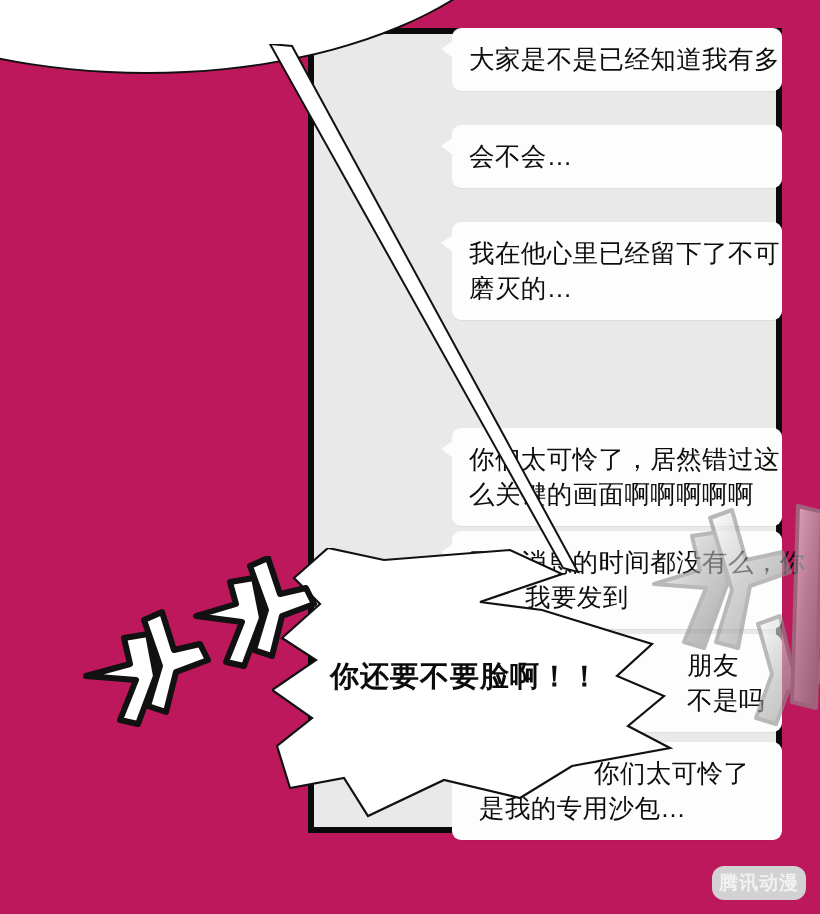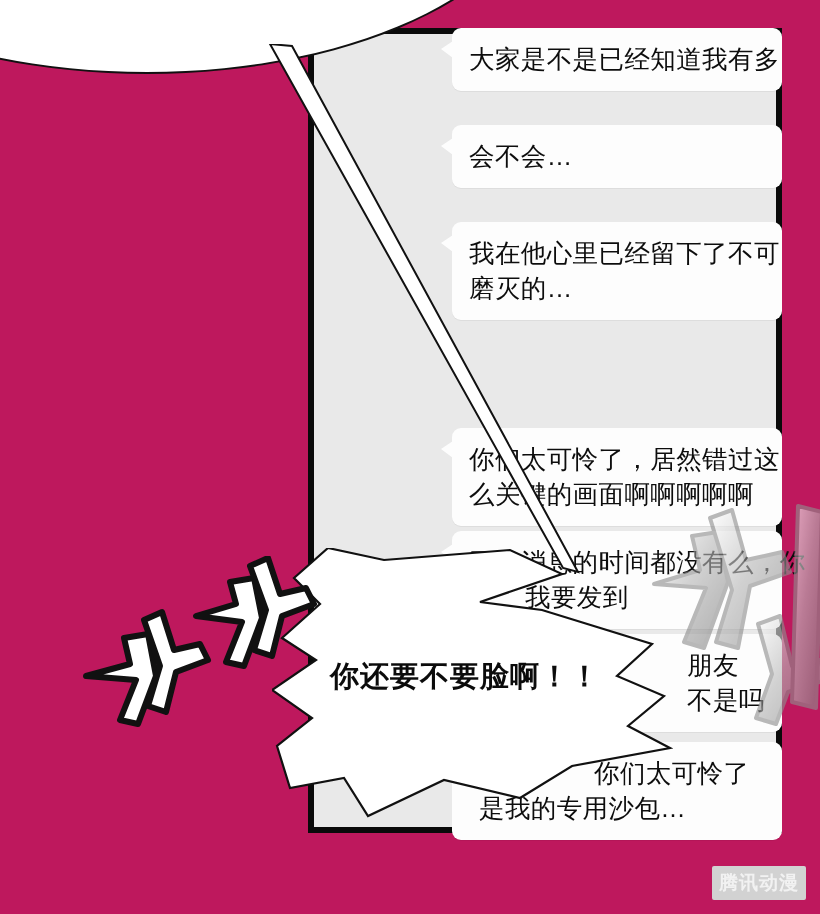--- a/index.html
+++ b/index.html
@@ -137,21 +137,21 @@
   
   .watermark {
     position: absolute;
     right: 14px;
     bottom: 14px;
     display: flex;
     align-items: center;
     gap: 2px;
     padding: 4px 7px;
     background: #d2d2d2;
-    border-radius: 2px;
+    border-radius: 12px;
   }
   .watermark span {
     font-size: 19px;
     font-weight: 700;
     color: #f2f2f2;
     letter-spacing: 1px;
     font-family: "DejaVu Sans", "Liberation Sans", sans-serif;
   }
 </style>
 </head>

